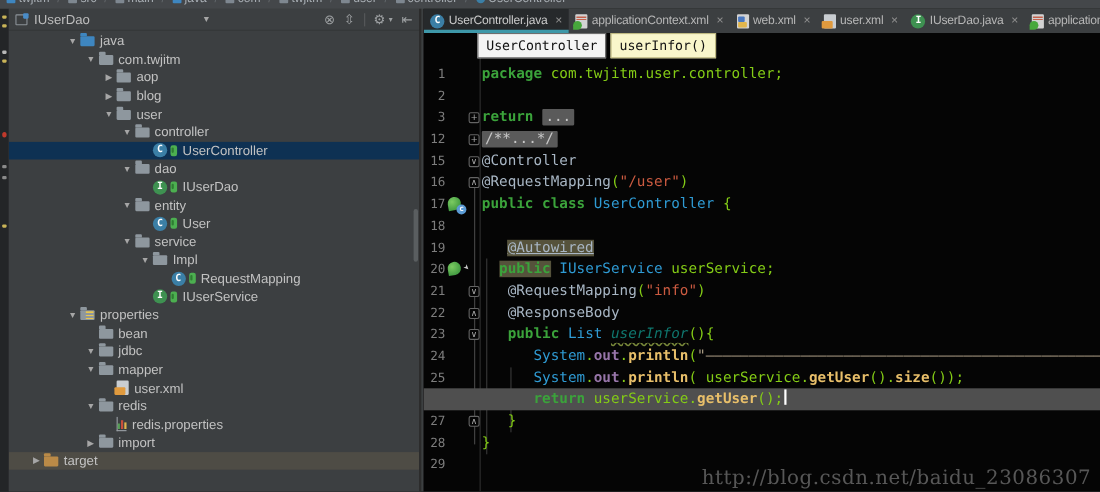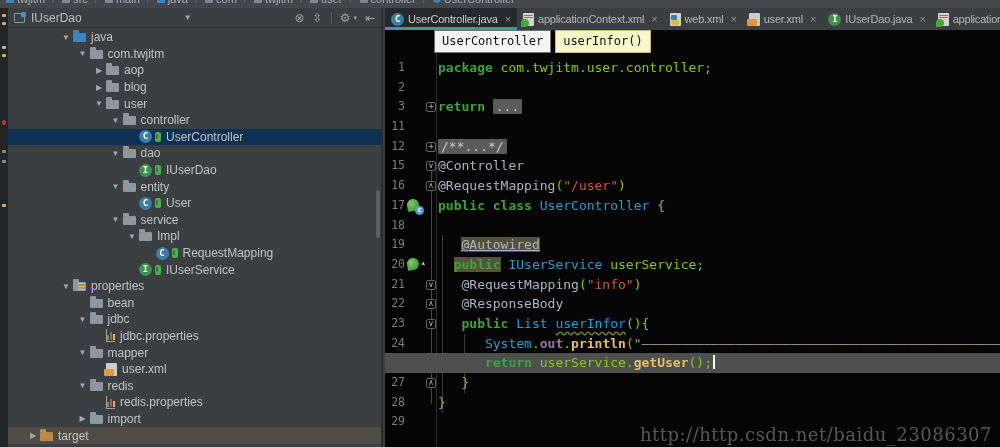--- a/index.html
+++ b/index.html
@@ -116,21 +116,21 @@
   .s-kw{color:var(--keyword_green);font-weight:bold;margin-top:44px;}
   .s-kwhl{color:var(--keyword_green);font-weight:bold;background:var(--identifier_highlight);}
   .s-cls{color:var(--classname_blue);}
   .s-ann{color:var(--annotation_gray);}
   .s-annhl{color:var(--annotation_gray);background:var(--identifier_highlight);text-decoration:underline;}
   .s-str{color:var(--string_orange);}
   .s-strd{color:#AC9D85;}
   .s-meth{color:var(--method_yellow);font-weight:bold;}
   .s-out{color:var(--field_purple);font-weight:bold;}
   .s-def{color:#84cc16;}
-  .s-typo{color:#0ea5e9;text-decoration:underline wavy #7A8A3A;text-underline-offset:3px;}
+  .s-typo{color:#0f766e;text-decoration:underline wavy #7A8A3A;text-underline-offset:3px;font-style:italic;}
   .s-foldbox{background:#5A5A5A;color:#C8C8C8;padding:0 3px;border-radius:1px;}
   .s-caret{display:inline-block;width:2px;height:14px;background:#FFF;margin-left:1px;vertical-align:-2px;}
 
   
   .popups{position:absolute;left:49px;top:22px;display:flex;gap:4px;z-index:5;
     font:12px/21px "DejaVu Sans Mono","Liberation Mono",monospace;}
   .popup{height:23px;padding:0 7px;border:1px solid #6E6E6E;color:#111;background:#F4F4F4;}
   .popup.yellow{background:#F9F6CB;border-color:#BFBA82;}
 
   .watermark{position:absolute;right:8px;bottom:2px;font-family:"DejaVu Serif","Liberation Serif",serif;
@@ -340,31 +340,20 @@
           </span>
           <span class="tlabel">bean</span>
         </div>
         <div class="trow" style="padding-left: 67.5px;">
           <span class="arrow">▼</span>
           <span style="display: inline-flex; align-items: center;">
             <span class="i-folder "></span>
           </span>
           <span class="tlabel">jdbc</span>
         </div>
-        <div class="trow" style="padding-left: 84px;">
-          <span class="arrow"></span>
-          <span style="display: inline-flex; align-items: center;">
-            <span class="i-props">
-              <i></i>
-              <i></i>
-              <i></i>
-            </span>
-          </span>
-          <span class="tlabel">jdbc.properties</span>
-        </div>
         <div class="trow" style="padding-left: 67.5px;">
           <span class="arrow">▼</span>
           <span style="display: inline-flex; align-items: center;">
             <span class="i-folder "></span>
           </span>
           <span class="tlabel">mapper</span>
         </div>
         <div class="trow" style="padding-left: 84px;">
           <span class="arrow"></span>
           <span style="display: inline-flex; align-items: center;">
@@ -452,24 +441,20 @@
         <div class="row">
           <span class="ln">2</span>
           <span class="codetext"></span>
         </div>
         <div class="row">
           <span class="ln">3</span>
           <span class="foldmark">+</span>
           <span class="codetext"><span class="s-kw">return</span><span class="s-def"> </span><span class="s-foldbox">...</span></span>
         </div>
         <div class="row">
-          <span class="ln">11</span>
-          <span class="codetext"></span>
-        </div>
-        <div class="row">
           <span class="ln">12</span>
           <span class="foldmark">+</span>
           <span class="codetext"><span class="s-foldbox">/**...*/</span></span>
         </div>
         <div class="row">
           <span class="ln">15</span>
           <span class="foldmark">∨</span>
           <span class="codetext"><span class="s-ann">@Controller</span></span>
         </div>
         <div class="row">
@@ -512,20 +497,24 @@
           <span class="codetext"><span class="s-def">   </span><span class="s-ann">@ResponseBody</span></span>
         </div>
         <div class="row">
           <span class="ln">23</span>
           <span class="foldmark">∨</span>
           <span class="codetext"><span class="s-def">   </span><span class="s-kw">public</span><span class="s-def"> </span><span class="s-cls">List</span><span class="s-def"> </span><span class="s-typo">userInfor</span><span class="s-def">(){</span></span>
         </div>
         <div class="row">
           <span class="ln">24</span>
           <span class="codetext"><span class="s-def">      </span><span class="s-cls">System</span><span class="s-def">.</span><span class="s-out">out</span><span class="s-def">.</span><span class="s-meth">println</span><span class="s-def">(</span><span class="s-strd">"————————————————————————————————————————————————"</span></span>
+        </div>
+        <div class="row">
+          <span class="ln">25</span>
+          <span class="codetext"><span class="s-def">      </span><span class="s-cls">System</span><span class="s-def">.</span><span class="s-out">out</span><span class="s-def">.</span><span class="s-meth">println</span><span class="s-def">( userService.</span><span class="s-meth">getUser</span><span class="s-def">().</span><span class="s-meth">size</span><span class="s-def">());</span></span>
         </div>
         <div class="row cur">
           <span class="ln"></span>
           <span class="codetext"><span class="s-def">      </span><span class="s-kw">return</span><span class="s-def"> userService.</span><span class="s-meth">getUser</span><span class="s-def">();</span><span class="s-caret"></span></span>
         </div>
         <div class="row">
           <span class="ln">27</span>
           <span class="foldmark">∧</span>
           <span class="codetext"><span class="s-def">   }</span></span>
         </div>
@@ -535,16 +524,16 @@
         </div>
         <div class="row">
           <span class="ln">29</span>
           <span class="codetext"></span>
         </div>
       </div>
     <div class="popups">
       <div class="popup">UserController</div>
       <div class="popup yellow">userInfor()</div>
     </div>
-    <div class="watermark">http://http.csdn.net/baidu_23086307</div>
+    <div class="watermark">http://blog.csdn.net/baidu_23086307</div>
   </div>
 
 </div>
 
 </body></html>

